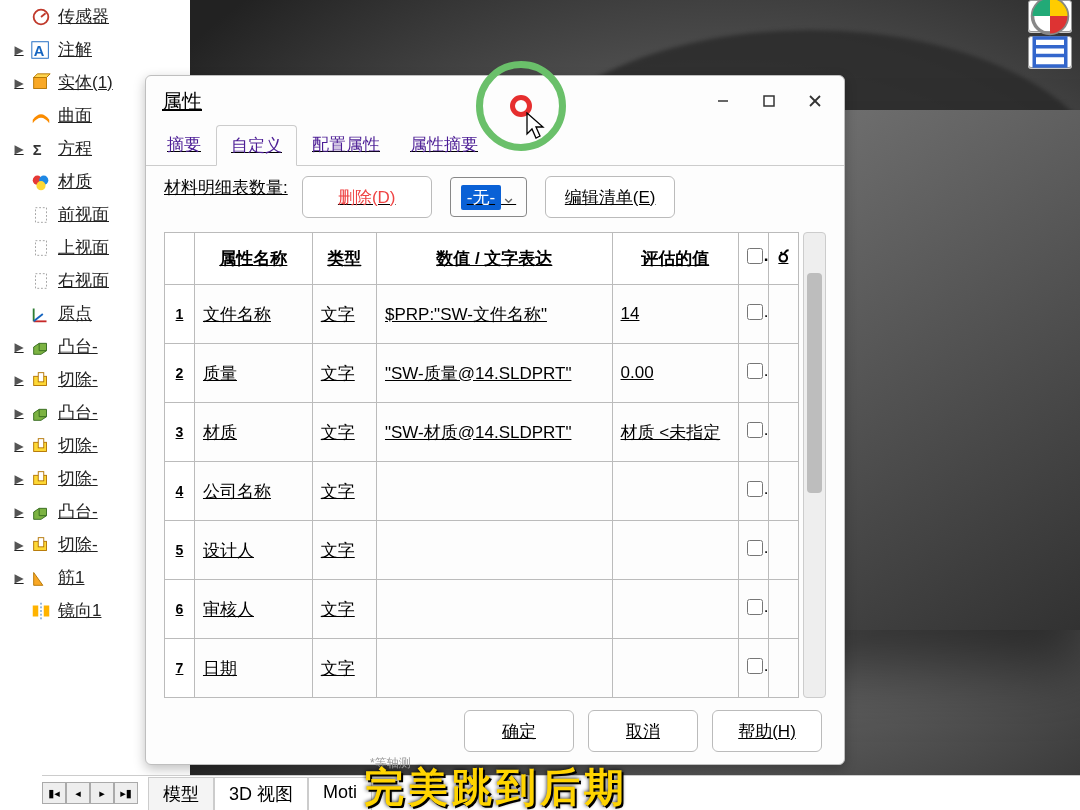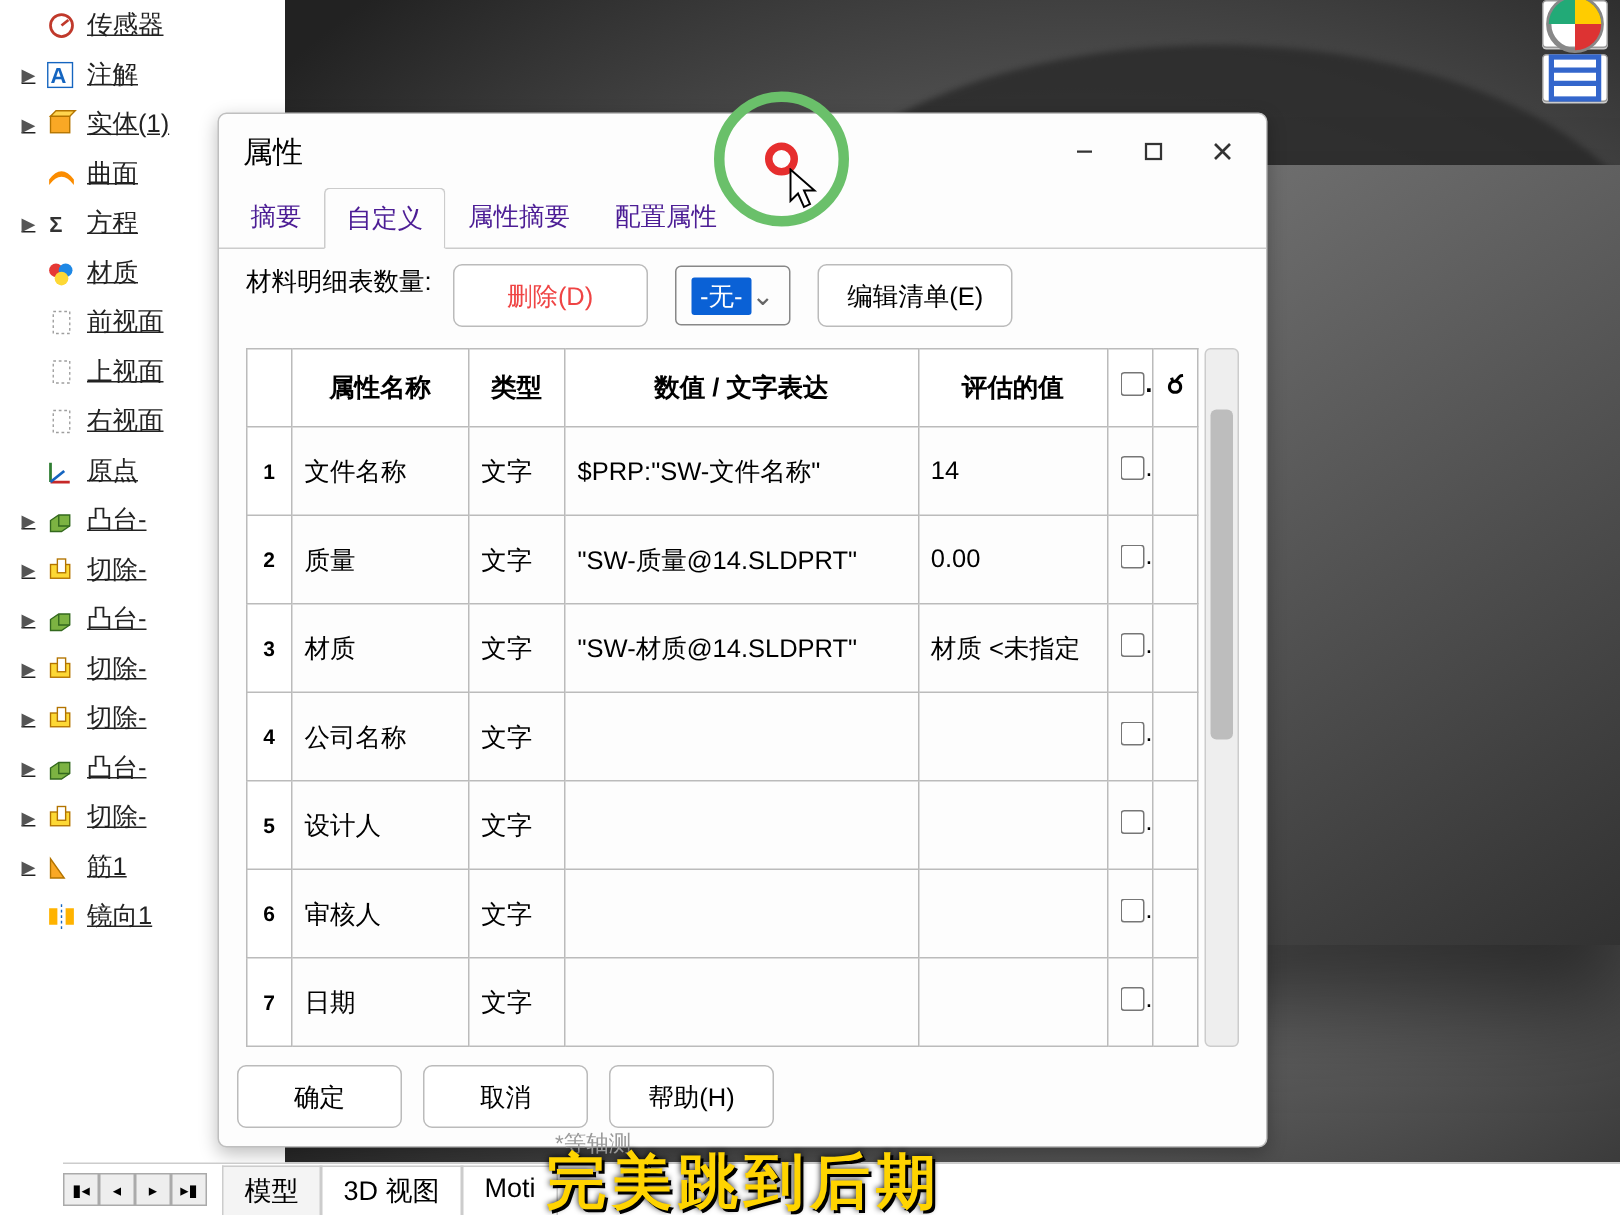--- a/index.html
+++ b/index.html
@@ -12,21 +12,21 @@
   .tree-arrow.empty { visibility: hidden; }
   .ticon { width: 22px; height: 22px; display: inline-flex; align-items: center; justify-content: center; font-size: 16px; }
   .ticon svg { width: 22px; height: 22px; }
 
   
   .viewport { position: absolute; left: 190px; top: 0; right: 0; height: 775px; background: radial-gradient(ellipse at 60% 55%, #ddd 0%, #666 40%, #222 95%); overflow:hidden; }
   .shape-back { position:absolute; left:320px; top:30px; width:600px; height:320px; background: #2b2b2b; border-radius: 50% 50% 40% 40%; filter: blur(2px); opacity:.85; }
   .shape-front { position:absolute; left:520px; top:110px; width:430px; height:520px; background: linear-gradient(145deg,#757575,#2f2f2f); border-radius: 16px 16px 12px 12px; transform: skewX(-3deg); box-shadow: -40px 40px 60px rgba(0,0,0,.5); }
 
   
-  .dialog { position: absolute; left: 145px; top: 75px; width: 700px; height: 690px; background: #fdfdfd; border: 1px solid #bfbfbf; border-radius: 6px; box-shadow: 0 4px 12px rgba(0,0,0,.25); display: flex; flex-direction: column; }
+  .dialog { position: absolute; left: 145px; top: 75px; width: 700px; height: 690px; background: #fdfdfd; border: 1px solid #bfbfbf; border-radius: 6px; box-shadow: 0 4px 12px rgba(0,0,0,.25); display: flex; flex-direction: column; text-decoration: underline; }
   .titlebar { display:flex; align-items:center; height: 50px; padding: 0 6px 0 16px; font-size: 20px; }
   .titlebar .spacer { flex: 1; }
   .winbtn { width: 46px; height: 40px; display:flex; align-items:center; justify-content:center; font-size: 16px; color:#222; }
   .titlebar svg { width:16px; height:16px; }
 
   .ring { position:absolute; left:330px; top:-15px; width:90px; height:90px; border:7px solid #6ac06a; border-radius:50%; display:flex; align-items:center; justify-content:center; pointer-events:none;}
   .ring-inner { width:22px; height:22px; border:5px solid #e62e2e; border-radius:50%; }
   .cursor-svg { position:absolute; left:380px; top:36px; z-index:5; pointer-events:none;}
 
   .tabs { display:flex; gap:0; height: 40px; align-items:flex-end; padding: 0 6px; font-size:17px; border-bottom:1px solid #ccc; }
@@ -46,34 +46,34 @@
   .grid { border-collapse:collapse; width:100%; font-size:17px; table-layout:fixed; }
   .grid th, .grid td { border:1px solid #bbb; padding:0 8px; height:52px; text-align:left; vertical-align:middle; overflow:hidden; white-space:nowrap; text-overflow:ellipsis;}
   .grid th { background:#fff; font-weight:700; text-align:center; }
   .grid .rownum { width:24px; text-align:center; font-weight:700; font-size:14px; background:#fff; }
   .grid .chk { text-align:center; }
   .grid input[type=checkbox]{ width:16px; height:16px; }
   col.cnum{width:28px}col.cname{width:110px}col.ctype{width:60px}col.cval{width:220px}col.ceval{width:118px}col.cck{width:28px}col.clnk{width:28px}
   .vscroll { width:24px; margin-left:4px; background:#eee; border:1px solid #ccc; border-radius:4px; position:relative;}
   .vscroll .thumb{ position:absolute; left:3px; right:3px; top:40px; height:220px; background:#bdbdbd; border-radius:4px;}
 
-  .dialog-footer { display:flex; gap:14px; padding:12px 12px; }
+  .dialog-footer { display:flex; gap:14px; justify-content:flex-end; padding:12px 22px; }
   .dialog-footer .btn { min-width:110px; }
 
   
   .rightbar { position:absolute; right:6px; top:0; width:48px; display:flex; flex-direction:column; gap:4px; align-items:center; }
   .rbicon { width:44px; height:32px; border:1px solid #999; background:#fff; border-radius:3px; box-shadow:0 1px 0 #ccc; display:flex; align-items:center; justify-content:center; }
 
   
   .bottombar { position:absolute; left:42px; bottom:0; right:0; height:35px; display:flex; align-items:center; gap:0; font-size:18px; background:#fff; border-top:1px solid #ccc;}
   .navcluster { display:flex; margin-right:10px; }
   .navbtn { width:24px; height:22px; border:1px solid #aaa; background:#eee; display:flex; align-items:center; justify-content:center; font-size:11px;}
   .btab { padding:4px 14px; border:1px solid #ccc; border-bottom:none; background:#fff; }
   .btab.active { background:#f4f4f4; }
-  .iso-label { position:absolute; left:370px; bottom:38px; color:#999; font-size:15px;}
+  .iso-label { position:absolute; left:370px; bottom:38px; color:#999; font-size:12px;}
   .banner { position:absolute; left:358px; bottom:0; height:46px; padding:0 6px; display:flex; align-items:center; font-size:40px; font-weight:900; color:#ffd400; text-shadow:0 0 4px #000, 2px 2px 0 #000; letter-spacing:4px;}
 </style>
 </head>
 <body>
 
 <div class="tree" id="tree">
     <div class="tree-row">
       <span class="tree-arrow empty">▶</span>
       <span class="ticon">
         <svg viewBox="0 0 24 24">
@@ -311,22 +311,22 @@
   <div class="ring">
       <div class="ring-inner"></div>
     </div>
   <svg class="cursor-svg" width="22" height="28">
       <path d="M1 1 L1 22 L6 17 L10 26 L14 24 L10 15 L17 15 Z" fill="#fff" stroke="#000" stroke-width="1.3"></path>
     </svg>
 
   <div class="tabs" id="dtabs">
       <div class="tab">摘要</div>
       <div class="tab active">自定义</div>
+      <div class="tab">配置属性</div>
       <div class="tab">属性摘要</div>
-      <div class="tab">配置属性</div>
     </div>
 
   <div class="toolbar-area">
     <div class="bom-label">材料明细表数量:</div>
     <div class="toolbar-row">
       <div class="btn disabled">删除(D)</div>
       <div class="combo">
         <span class="sel">-无-</span>
         <span class="chev">⌄</span>
       </div>

